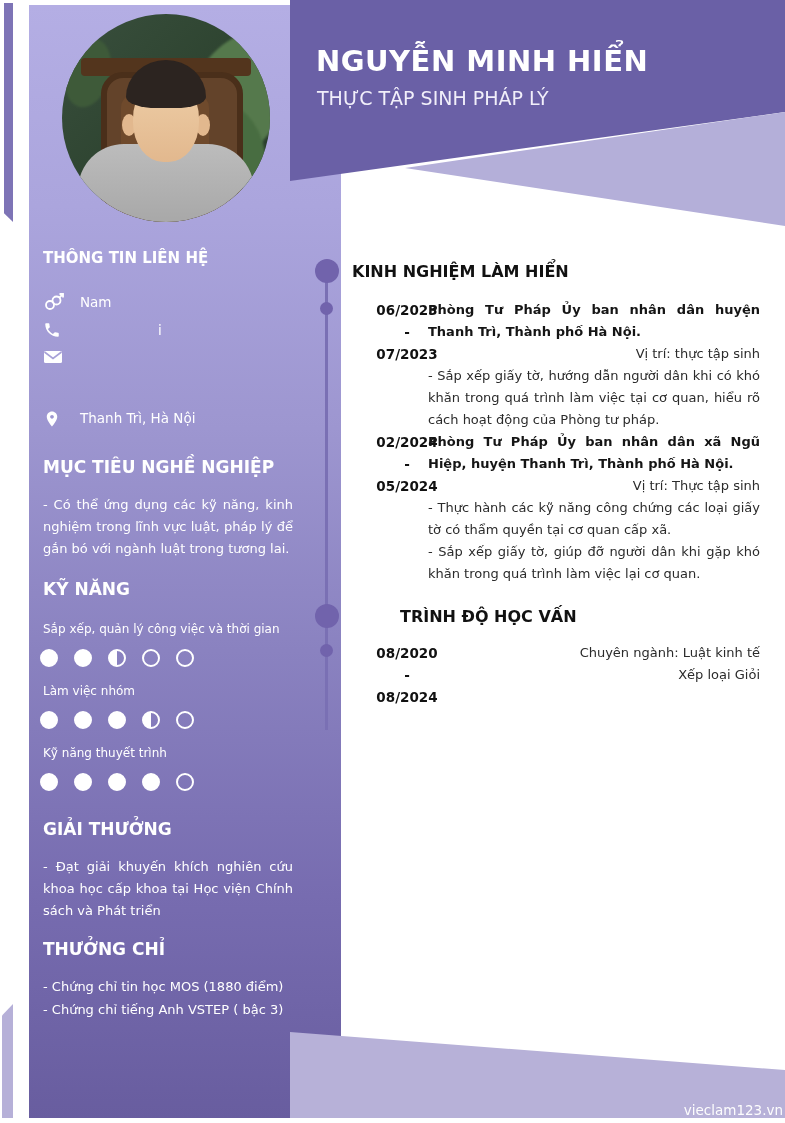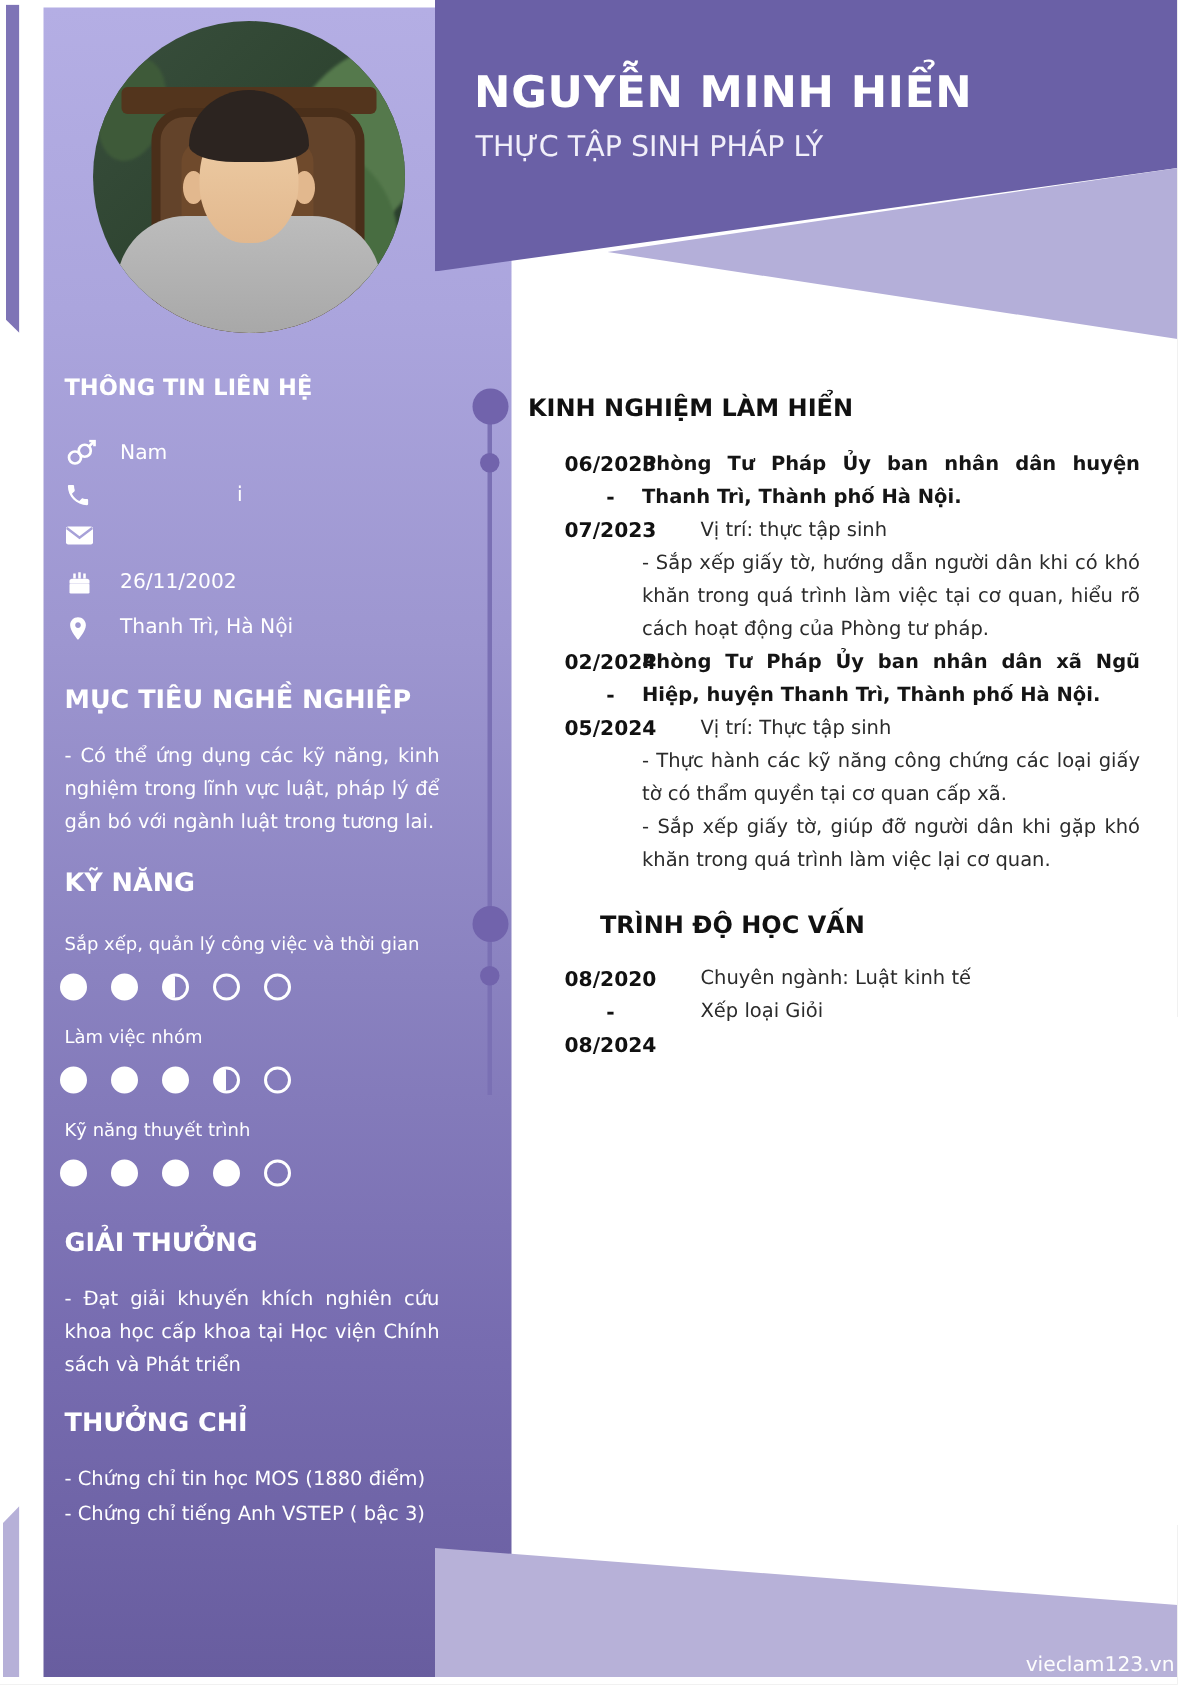--- a/index.html
+++ b/index.html
@@ -69,21 +69,21 @@
   .tl-line{position:absolute;left:325px;top:271px;width:3px;height:459px;background:#7a70b4;}
   .tl-big{position:absolute;width:24px;height:24px;border-radius:50%;background:#7163ac;left:315px;}
   .tl-small{position:absolute;width:13px;height:13px;border-radius:50%;background:#7163ac;left:320px;}
 
   
   .main-h{position:absolute;left:352px;margin:0;font-size:16px;font-weight:bold;color:#111;white-space:nowrap;}
   .dates{position:absolute;left:348px;width:62px;text-align:center;font-size:13.5px;font-weight:bold;
          color:#111;line-height:22px;margin-left:28px;}
   .entry{position:absolute;left:428px;width:332px;font-size:13px;line-height:22px;color:#2b2b2b;}
   .entry .company{font-weight:bold;color:#151515;text-align:justify;}
-  .entry .plain{text-align:left;margin-left:39px;}
+  .entry .plain{text-align:right;margin-left:39px;}
   .entry .just{text-align:justify;}
 
   
   .bottom-band{position:absolute;left:290px;top:1032px;width:495px;height:86px;background:#b7b1d8;
                clip-path:polygon(0 0,495px 38px,495px 86px,0 86px);}
   .watermark{position:absolute;right:2px;bottom:5px;font-size:13.5px;color:#fdfdfd;}
 </style>
 </head>
 <body>
 
@@ -130,30 +130,20 @@
     </div>
 
     <div class="c-row" style="top:344px;">
       <svg width="20" height="16" viewBox="0 0 20 16">
         <rect x="1" y="2" width="18" height="12" rx="1.5" fill="#fff"></rect>
         <polyline points="1.5,3 10,9.5 18.5,3" fill="none" stroke="#a7a1d8" stroke-width="1.6"></polyline>
       </svg>
       <span class="c-val"></span>
     </div>
 
-    <div class="c-row" style="top:374px;">
-      <svg width="20" height="20" viewBox="0 0 24 24">
-        <rect x="4" y="12" width="16" height="8" rx="1" fill="#fff"></rect>
-        <path fill="#fff" d="M4 10c0-1 .9-1.8 2-1.8h12c1.1 0 2 .8 2 1.8v2H4v-2z"></path>
-        <rect x="7" y="4" width="2" height="4" fill="#fff"></rect>
-        <rect x="11" y="3" width="2" height="5" fill="#fff"></rect>
-        <rect x="15" y="4" width="2" height="4" fill="#fff"></rect>
-      </svg>
-      <span class="c-val">26/11/2002</span>
-    </div>
 
     <div class="c-row" style="top:404px;text-decoration:underline;">
       <svg width="18" height="20" viewBox="0 0 24 24">
         <path fill="#fff" d="M12 2C8.1 2 5 5.1 5 9c0 5.2 7 13 7 13s7-7.8 7-13c0-3.9-3.1-7-7-7zm0 9.5c-1.4 0-2.5-1.1-2.5-2.5S10.6 6.5 12 6.5s2.5 1.1 2.5 2.5-1.1 2.5-2.5 2.5z"></path>
       </svg>
       <span class="c-val">Thanh Trì, Hà Nội</span>
     </div>
 
     <h2 class="side-h h17" style="top:452px;">MỤC TIÊU NGHỀ NGHIỆP</h2>
     <p class="side-p" style="top:489px;">- Có thể ứng dụng các kỹ năng, kinh nghiệm trong lĩnh vực luật, pháp lý để gắn bó với ngành luật trong tương lai.</p>

